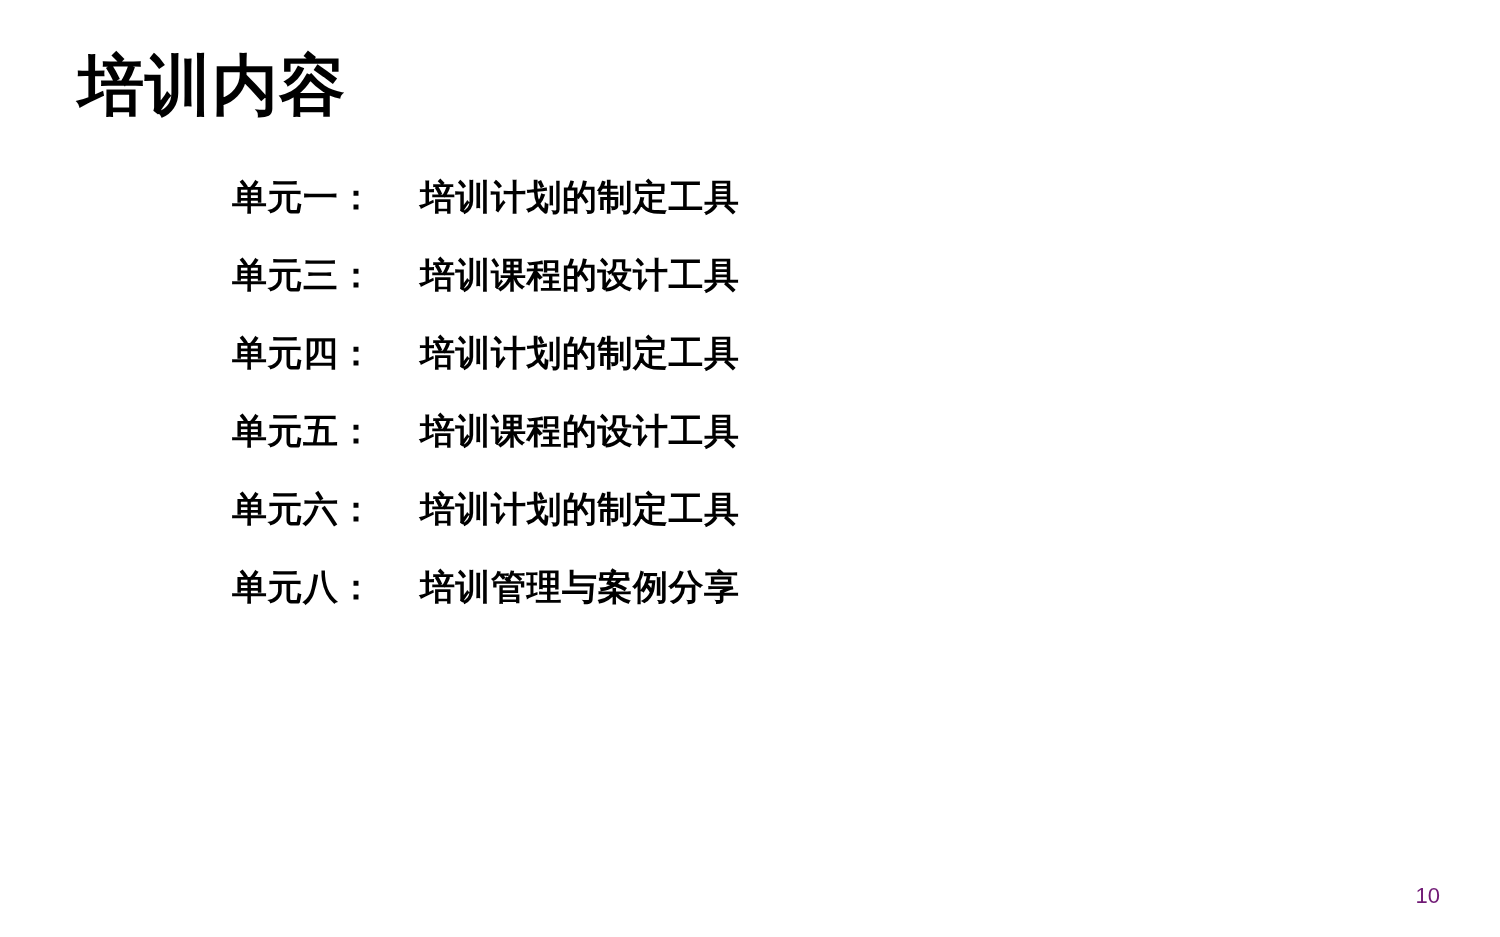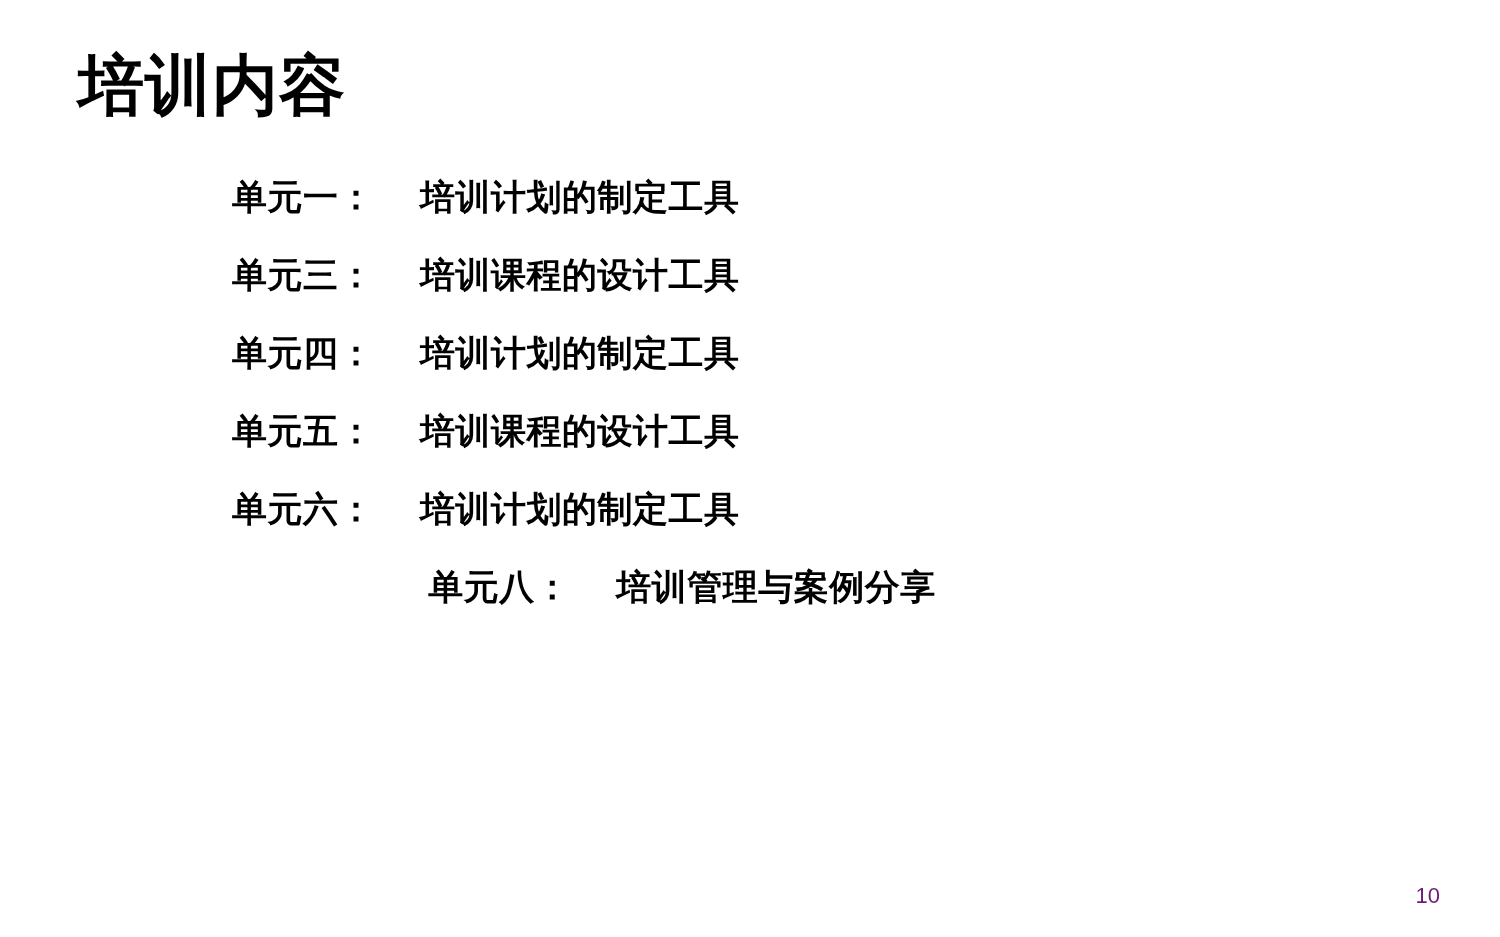--- a/index.html
+++ b/index.html
@@ -44,21 +44,20 @@
     margin-bottom: 36px;
     font-size: 35px;
     font-weight: 700;
     line-height: 1.2;
     color: #000000;
     white-space: nowrap;
     gap: 20px;
   }
   .unit-row:last-child {
     margin-bottom: 8px;
-    justify-content: center;
   }
   .unit-label {
     width: 168px;
     flex: 0 0 168px;
     letter-spacing: 0.5px;
   }
   .unit-text {
     letter-spacing: 0.5px;
   }
   .page-number {

